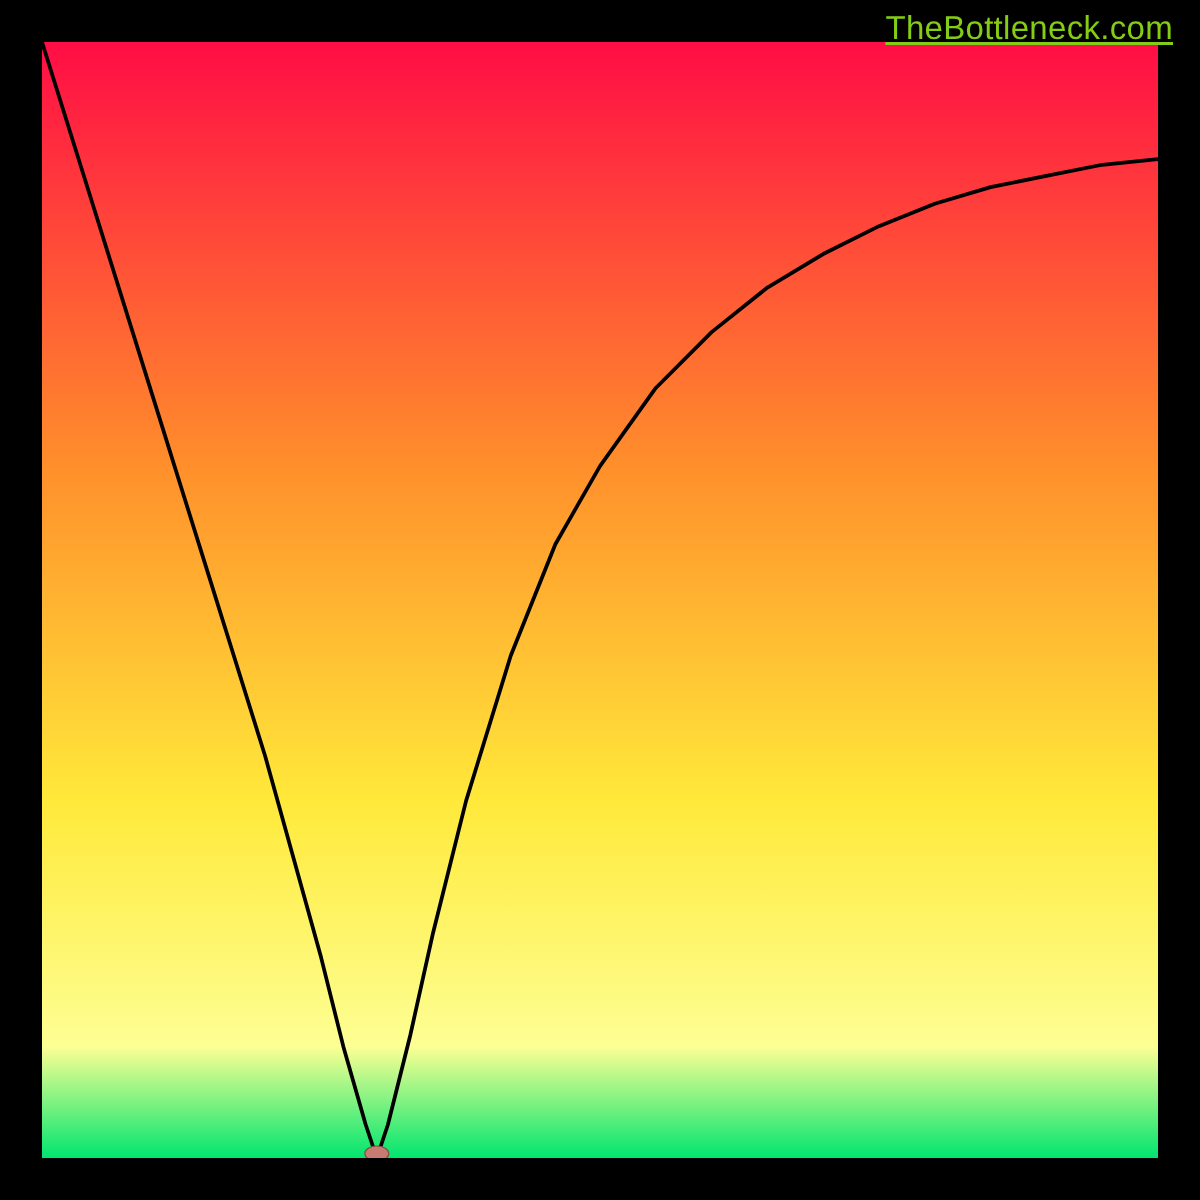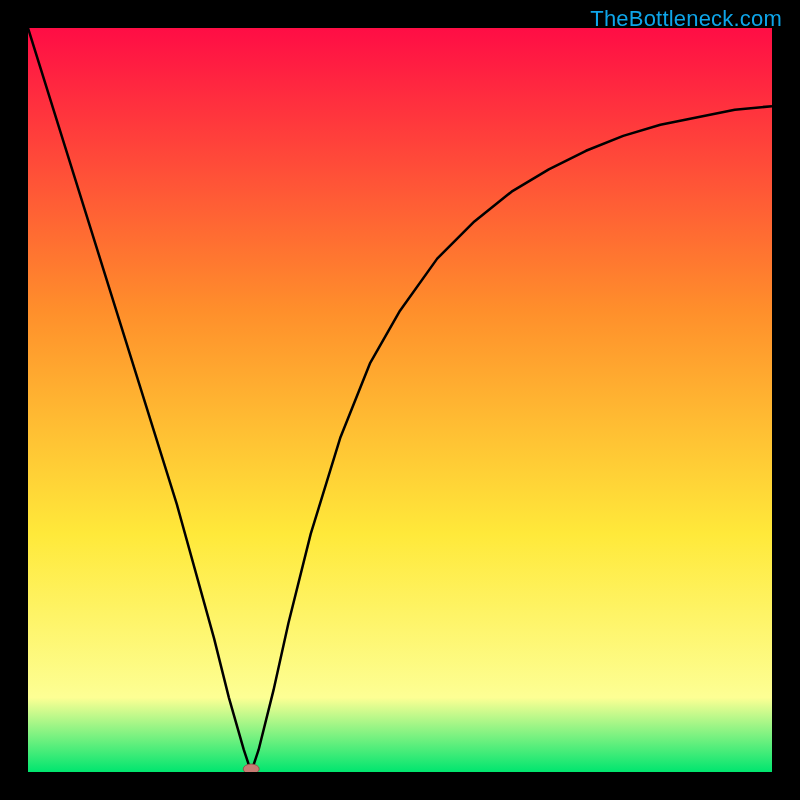--- a/index.html
+++ b/index.html
@@ -8,25 +8,26 @@
     height: 800px;
     background: #000;
     position: relative;
     font-family: Arial, sans-serif;
     overflow: hidden;
   }
   .watermark {
     position: absolute;
     top: 6px;
     right: 18px;
-    color: #0ea5e9;
+    color: #84cc16;
     font-size: 22px;
     font-weight: 500;
     z-index: 10;
     letter-spacing: 0.2px;
+    text-decoration: underline;
   }
   .plot-wrap {
     position: absolute;
     left: 28px;
     top: 28px;
     width: 744px;
     height: 744px;
   }
   svg { display: block; }
 </style>

